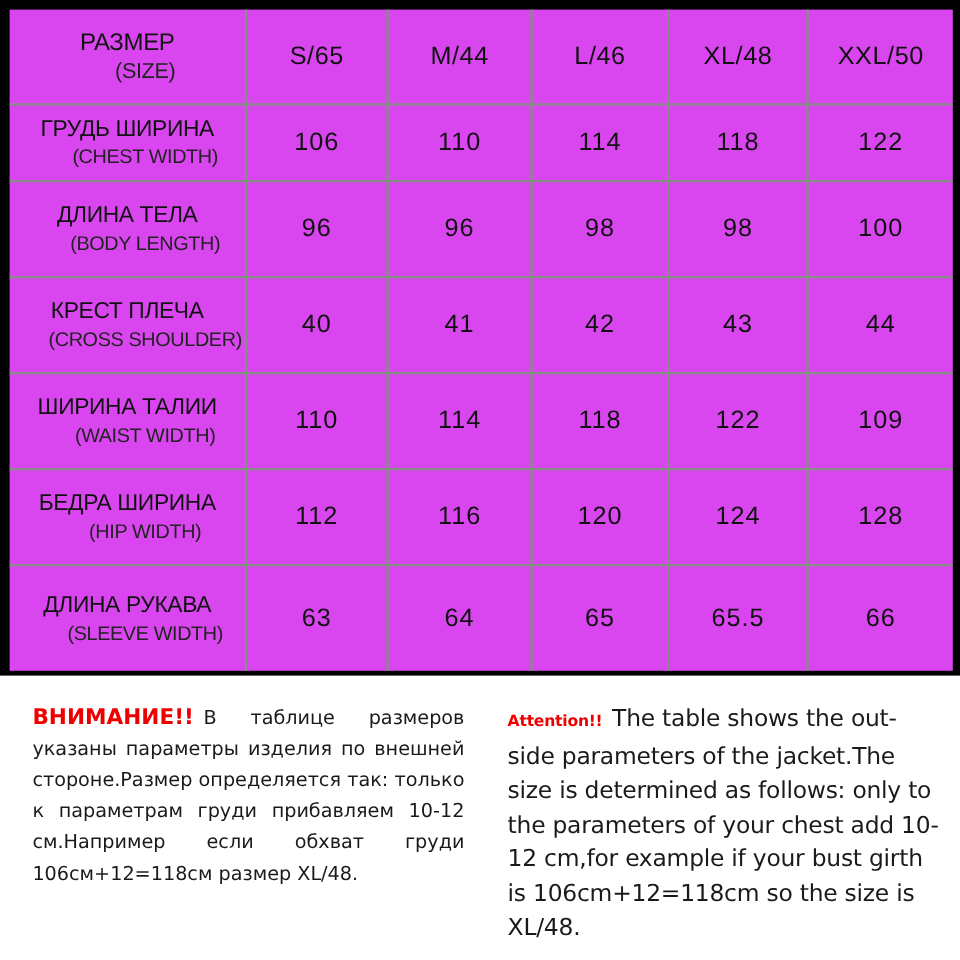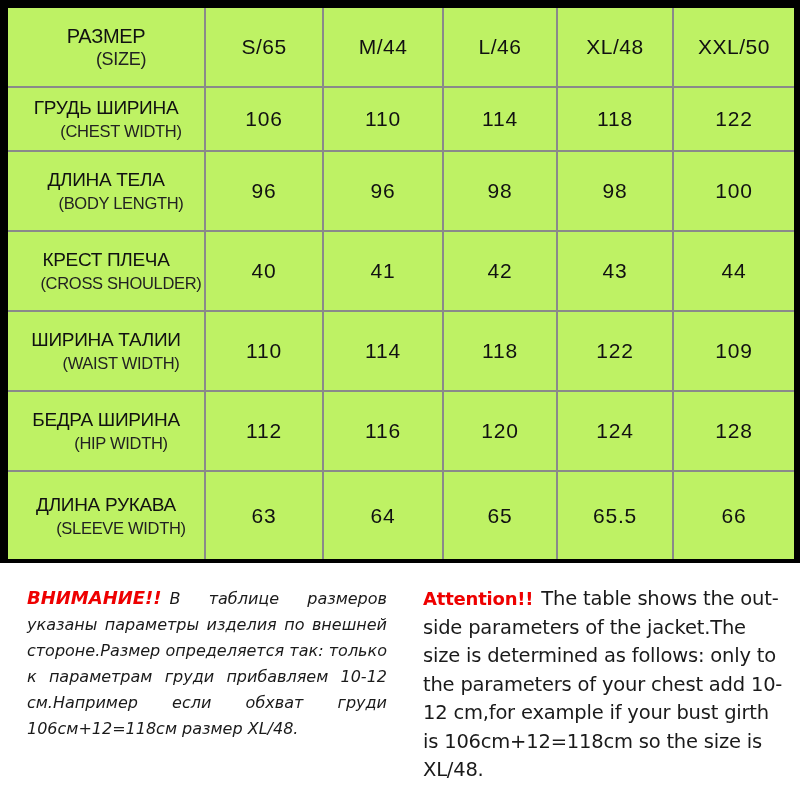--- a/index.html
+++ b/index.html
@@ -1,35 +1,35 @@
 <!DOCTYPE html>
 <html><head>
 <meta charset="utf-8">
 <style>
   html, body { margin:0; padding:0; background:#fff; }
   body { width:800px; height:800px; position:relative; overflow:hidden; font-family:"Liberation Sans", "DejaVu Sans", sans-serif; }
   .frame { position:absolute; left:0; top:0; width:800px; height:563px; background:#000; }
-  table.sz { position:absolute; left:8px; top:8px; width:786px; height:549px; border-collapse:collapse; background:#bef264; table-layout:fixed;padding-left:27px; }
+  table.sz { position:absolute; left:8px; top:8px; width:786px; height:549px; border-collapse:collapse; background:#d946ef; table-layout:fixed;padding-left:27px; }
   table.sz td { border:2px solid #8a8a8a; text-align:center; vertical-align:middle; color:#111; padding:0; }
   table.sz tr:first-child td { border-top:none; }
   table.sz tr:last-child td { border-bottom:none; }
   table.sz td:first-child { border-left:none; }
   table.sz td:last-child { border-right:none;margin-left:39px; }
   .lab-main { font-size:19px; letter-spacing:-0.3px; line-height:24px; display:block; }
   .lab-sub { font-size:16.5px; letter-spacing:-0.3px; line-height:22px; display:block; color:#222;margin-left:30px; }
   .hdr { font-size:21px; letter-spacing:0.5px; }
   .val { font-size:21px; letter-spacing:0.8px; }
   .notes { position:absolute; top:585px; left:0; width:800px; }
   .note { position:absolute; top:0; font-family:"DejaVu Sans", sans-serif; color:#1a1a1a; }
   .note-ru { left:27px; width:360px; font-size:16px; line-height:26px; }
   .note-en { left:423px; width:362px; font-size:19.5px; line-height:28.5px; letter-spacing:-0.2px; }
   .alert { color:#ee0000; font-weight:bold; margin-right:8px; }
   .note-ru .alert { font-size:18px; }
-  .note-en .alert { font-size:18px; }
-  .just { text-align:justify; text-align-last:left;font-style:italic; }
+  .note-en .alert { font-size:13px; }
+  .just { text-align:justify; text-align-last:left; }
 </style>
 </head>
 <body>
 
 <div class="frame"></div>
 
 <table class="sz">
   <colgroup>
     <col style="width:197px">
       <col style="width:118px">

